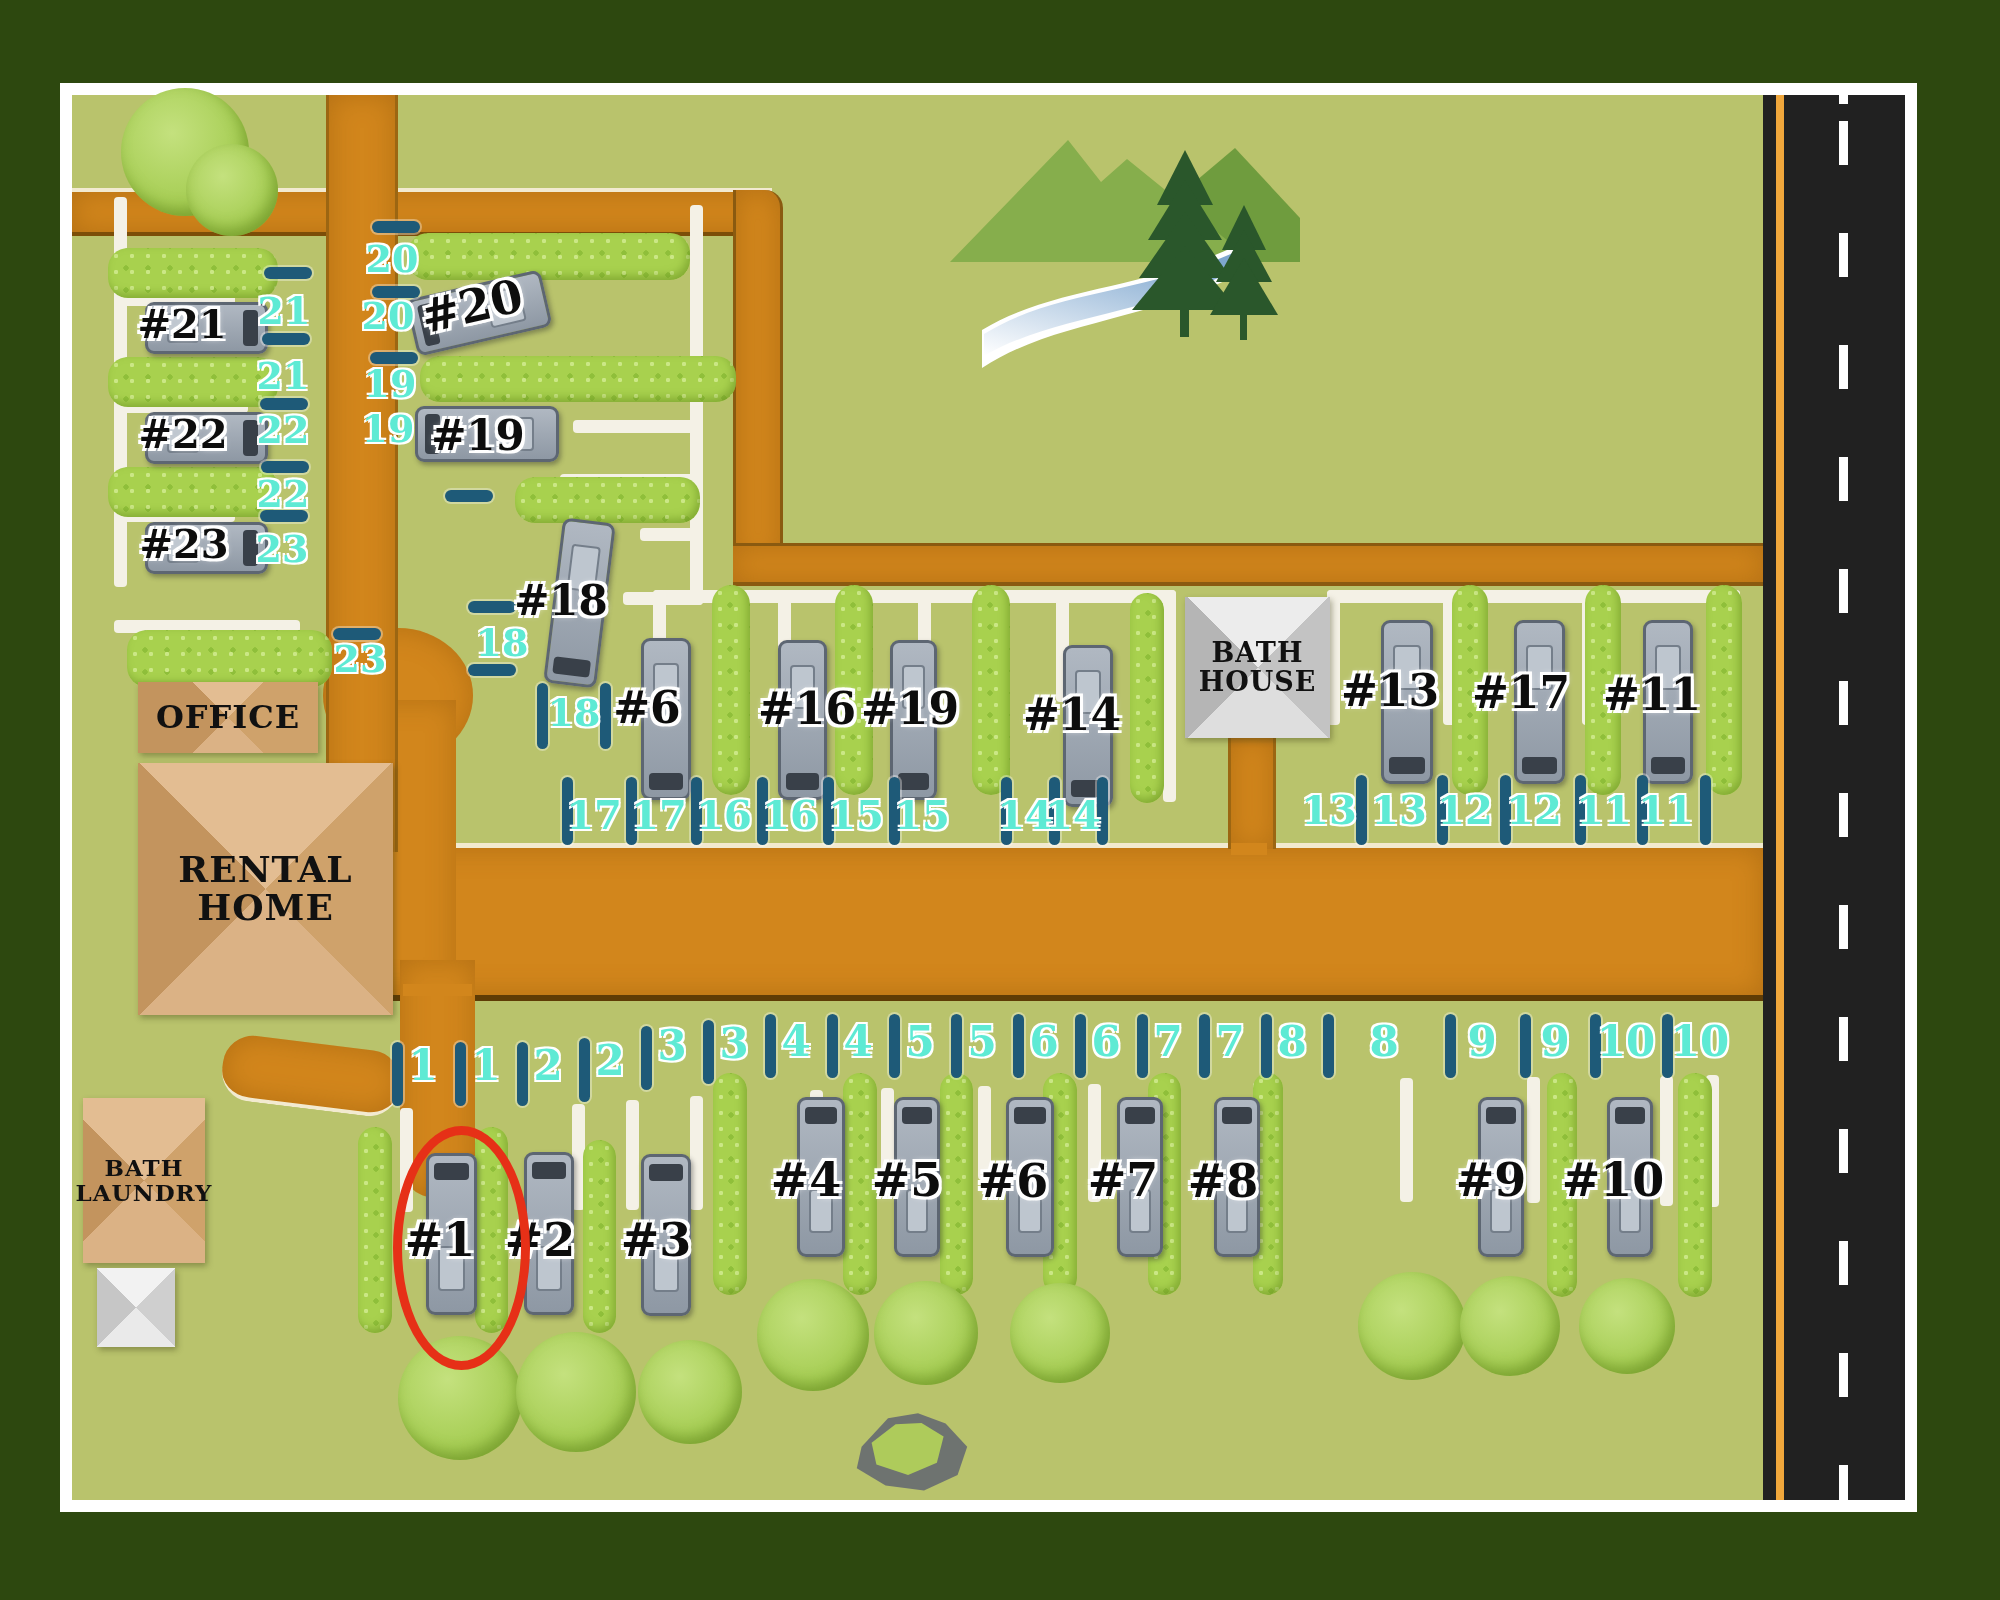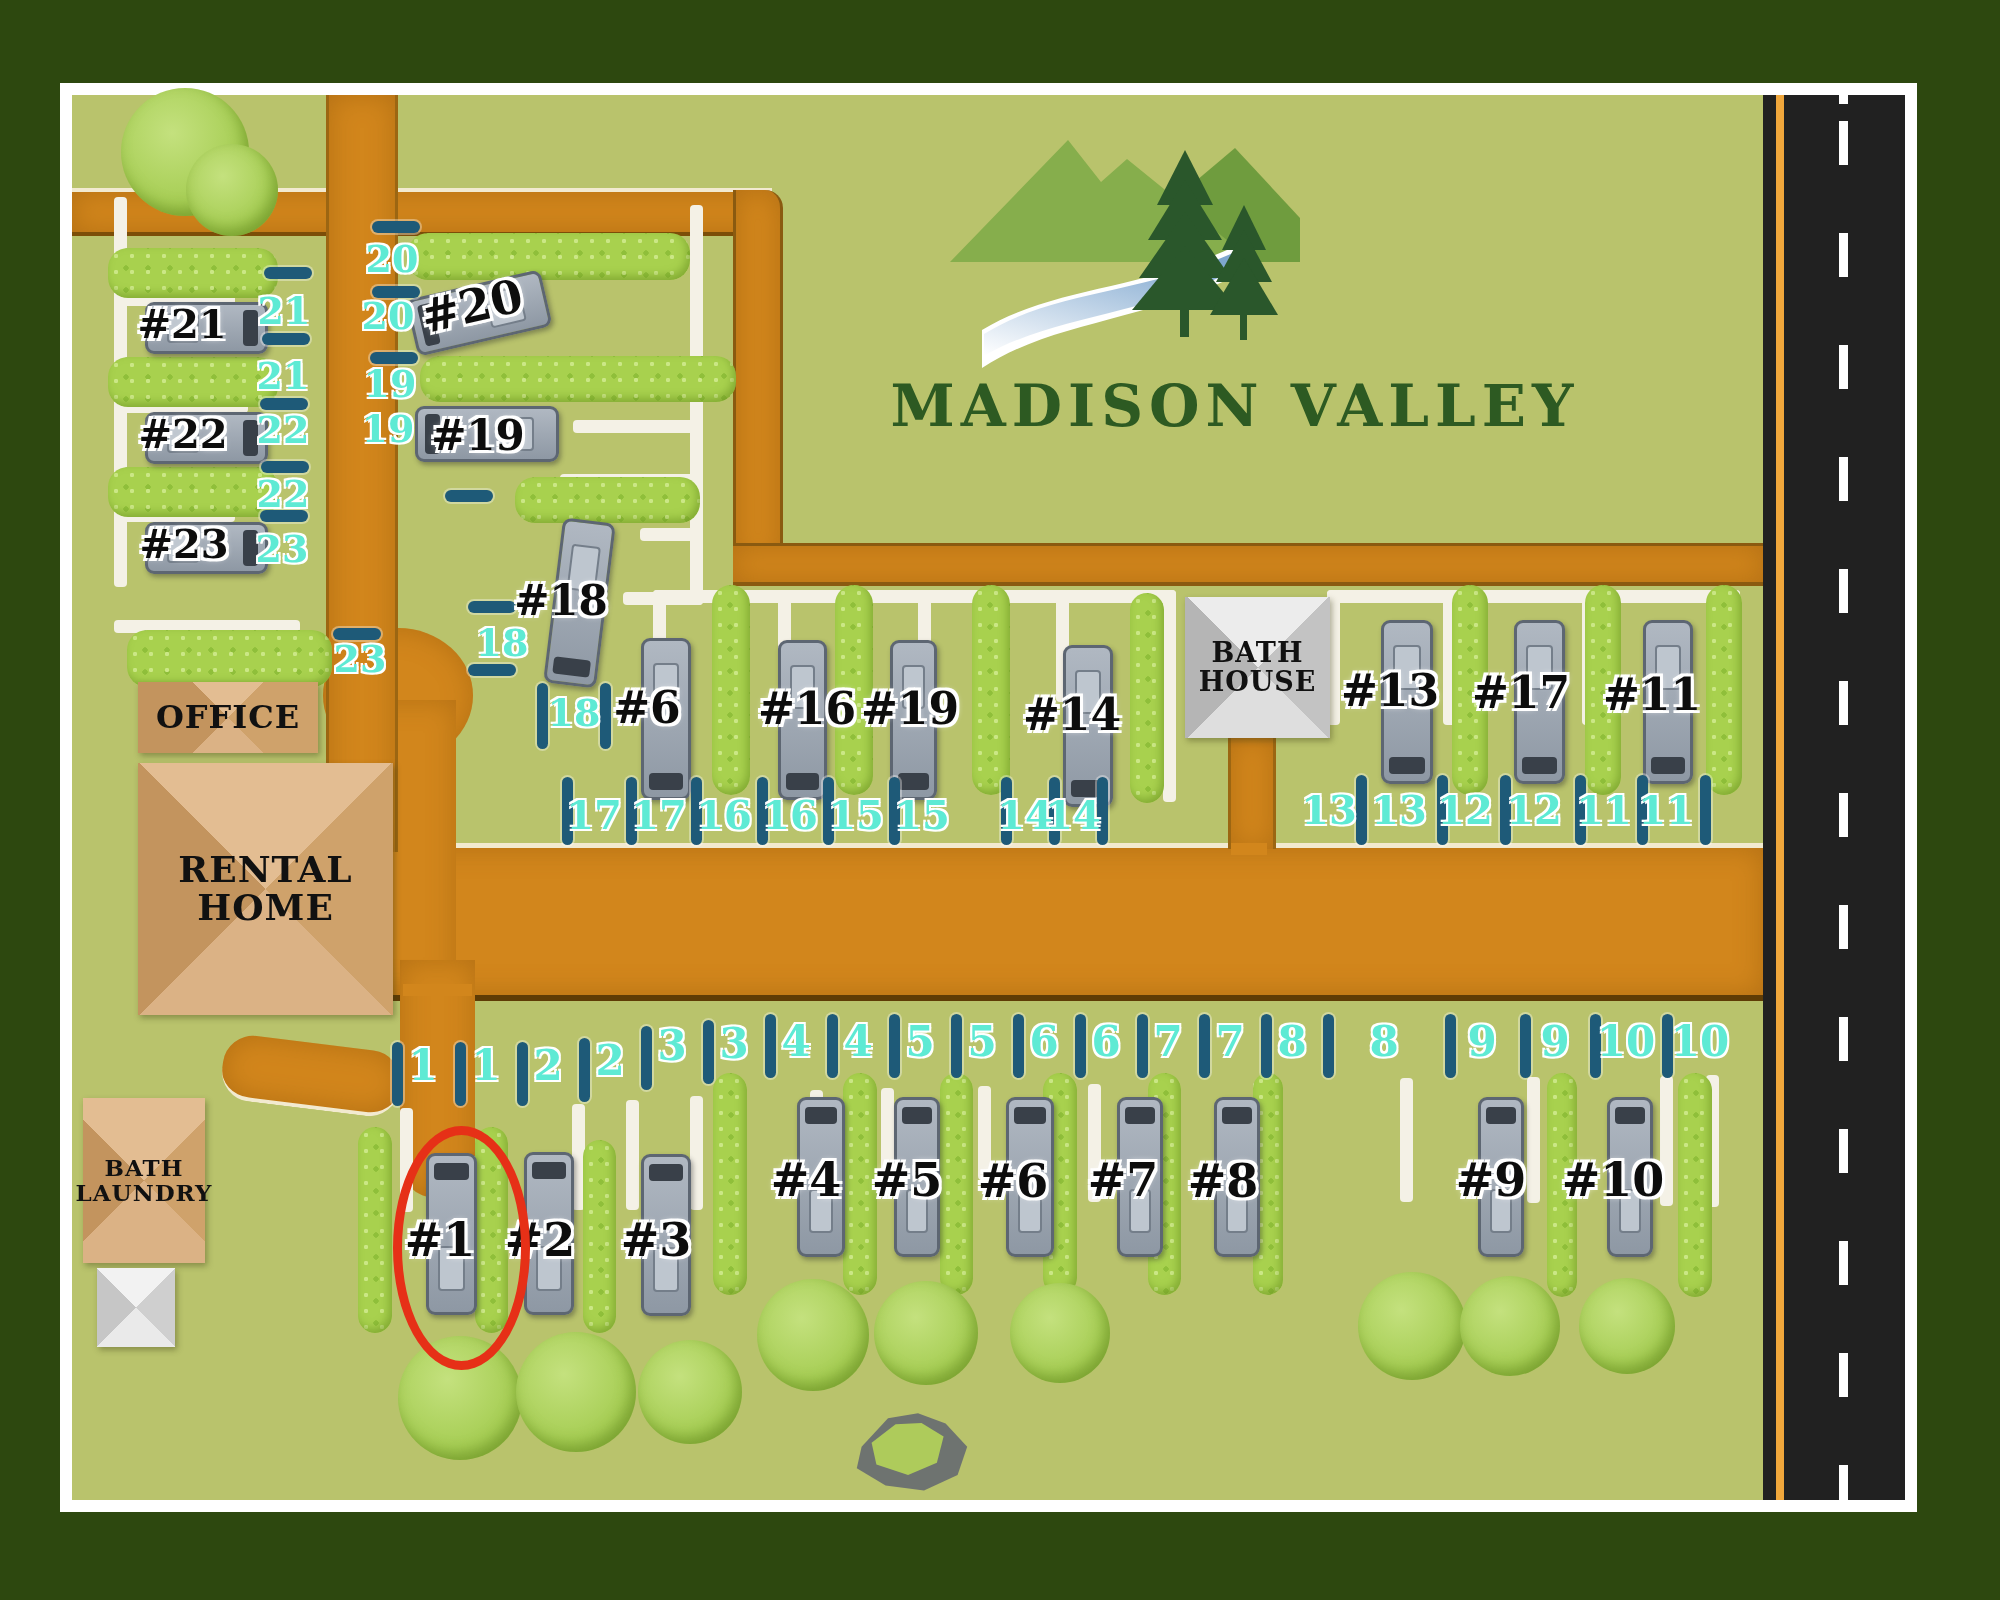--- a/index.html
+++ b/index.html
@@ -123,21 +123,20 @@
       <polygon points="1185,246 1238,310 1132,310"></polygon>
     </g>
     <g fill="#2a572b">
       <rect x="1240" y="310" width="7" height="30"></rect>
       <polygon points="1244,205 1266,250 1222,250"></polygon>
       <polygon points="1244,230 1272,282 1216,282"></polygon>
       <polygon points="1244,258 1278,315 1210,315"></polygon>
     </g>
   </svg>
 
-  <div class="logo-title" style="left:835px;top:372px;width:800px;font-size:58px;letter-spacing:6px;">MADISON VALLEY</div>
 
   <div class="rock-base"></div>
   <div class="rock-top"></div>
 <div class="drv" style="left: 114px; top: 197px; width: 13px; height: 390px; z-index: 3;"></div>
     <div class="drv" style="left: 114px; top: 293px; width: 121px; height: 13px; z-index: 3;"></div>
     <div class="drv" style="left: 114px; top: 400px; width: 134px; height: 13px; z-index: 3;"></div>
     <div class="drv" style="left: 114px; top: 509px; width: 121px; height: 13px; z-index: 3;"></div>
     <div class="drv" style="left: 114px; top: 620px; width: 186px; height: 13px; z-index: 3;"></div>
     <div class="drv" style="left: 690px; top: 205px; width: 13px; height: 400px; z-index: 3;"></div>
     <div class="drv" style="left: 597px; top: 363px; width: 106px; height: 13px; z-index: 3;"></div>

